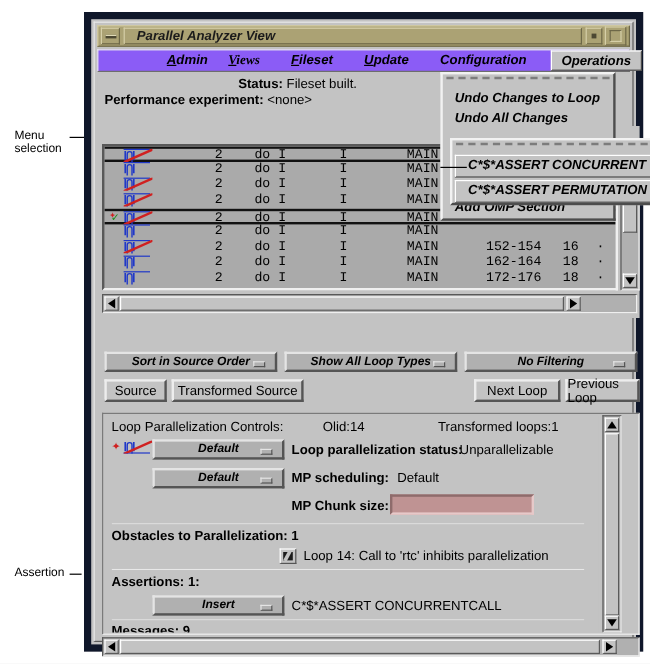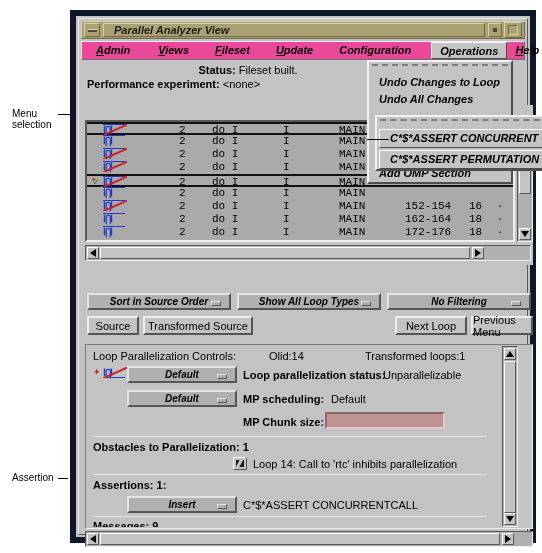--- a/index.html
+++ b/index.html
@@ -96,24 +96,24 @@
   }
   .tb-max .inner {
     width:10px;height:10px;background:#aba274;
     border-top:1px solid #6e6848;border-left:1px solid #6e6848;
     border-right:1px solid #d6cfa8;border-bottom:1px solid #d6cfa8;
   }
 
   
   .menubar {
     position: absolute; left:2px; top:22px; right:2px; height:19px;
-    background: #ec4899;
+    background: #8b5cf6;
     border-top:1px solid #ededed; border-left:1px solid #ededed;
     border-right:1px solid #6d6d6d; border-bottom:1px solid #6d6d6d;
-    display:flex; align-items:center;
+    display:flex; align-items:center;padding-left:43px;
   }
   .menu-item {
     font-size: 11px; font-style: italic; font-weight: bold;
     color: #000; padding: 1px 8px; height: 17px; line-height: 15px;
     white-space: nowrap;
   }
   .menu-item.active {
     background:#c3c3c3;
     border-top:1px solid #ffffff; border-left:1px solid #ffffff;
     border-right:1px solid #4a4a4a; border-bottom:1px solid #4a4a4a;
@@ -335,21 +335,21 @@
         </div>
         <div class="tb-max">
           <div class="inner"></div>
         </div>
       </div>
 
       <div class="menubar">
         <div class="menu-item" style="margin-left:6px;">
           <span class="mn">A</span><span>dmin</span>
         </div>
-        <div class="menu-item" style="margin-left:12px;">
+        <div class="menu-item" style="margin-left:1px;font-family:Liberation Serif, serif;">
           <span class="mn">V</span><span>iews</span>
         </div>
         <div class="menu-item" style="margin-left:10px;">
           <span class="mn">F</span><span>ileset</span>
         </div>
         <div class="menu-item" style="margin-left:10px;">
           <span class="mn">U</span><span>pdate</span>
         </div>
         <div class="menu-item" style="margin-left:10px;">Configuration</div>
         <div class="menu-item active" style="margin-left:12px;">Operations</div>
@@ -533,21 +533,21 @@
       <div class="pushbtn" style="left:8px; top:297px; width:52px;">
           <span>Source</span>
         </div>
       <div class="pushbtn" style="left:64px; top:297px; width:110px;">
           <span>Transformed Source</span>
         </div>
       <div class="pushbtn" style="left:316px; top:297px; width:72px;">
           <span>Next Loop</span>
         </div>
       <div class="pushbtn" style="left:392px; top:297px; width:88px; max-width:62px;">
-          <span>Previous Menu</span>
+          <span>Previous Loop</span>
         </div>
 
       <div class="detail">
         <div class="detail-inner">
 
           <div class="dtext" style="left:6px; top:4px;">Loop Parallelization Controls:</div>
           <div class="dtext" style="left:182px; top:4px;">Olid:14</div>
           <div class="dtext" style="left:278px; top:4px;">Transformed loops:1</div>
 
           <span class="redstar" style="left:6px;top:22px;">✦</span>

